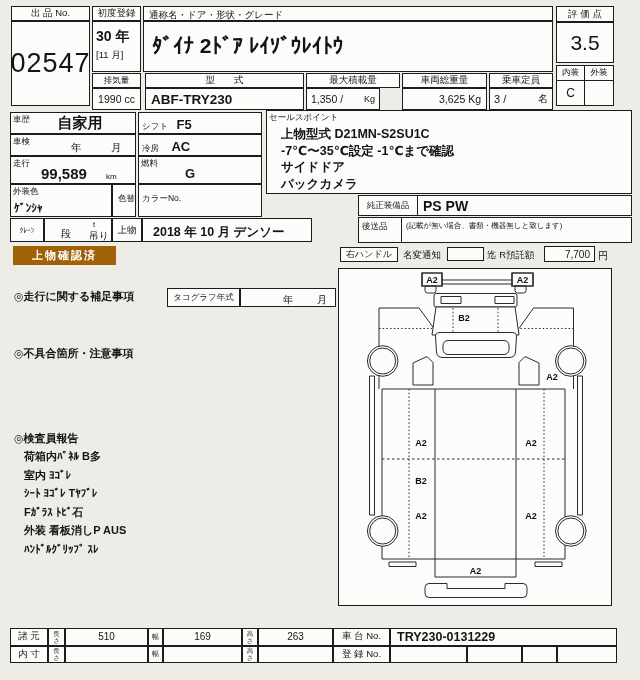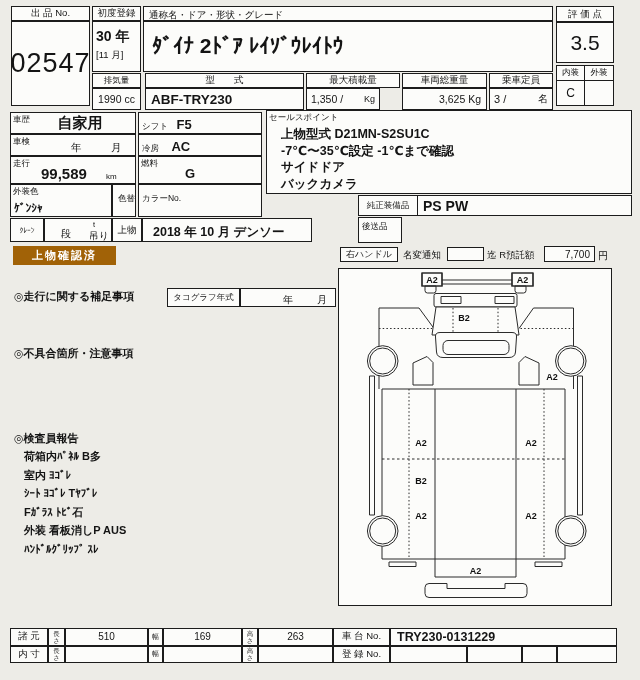--- a/index.html
+++ b/index.html
@@ -128,20 +128,21 @@
       <div>-7℃〜35℃設定 -1℃まで確認</div>
       <div>サイドドア</div>
       <div>バックカメラ</div>
     </div>
   </div>
 
   <div class="cell c lbl" style="left:358px;top:195px;width:60px;height:21px">純正装備品</div>
   <div class="cell val" style="left:417px;top:195px;width:215px;height:21px;font-size:14px;padding:2px 0 0 5px">PS PW</div>
 
   <div class="cell lbl" style="left:358px;top:217px;width:44px;height:26px;padding:3px 0 0 3px">後送品</div>
+  <div class="cell" style="left:401px;top:217px;width:231px;height:26px;font-size:7.5px;padding:3px 0 0 4px;white-space:nowrap">(記載が無い場合、書類・機器無しと致します)</div>
 
   <div class="cell c" style="left:340px;top:247px;width:58px;height:15px;font-size:9px">右ハンドル</div>
   <span class="txt lbl9" style="left:403px;top:249px">名変通知</span>
   <div class="cell" style="left:447px;top:247px;width:37px;height:14px"></div>
   <span class="txt lbl9" style="left:487px;top:249px">迄 R預託額</span>
   <div class="cell" style="left:544px;top:246px;width:51px;height:16px;font-size:10px;text-align:right;padding:2px 4px 0 0">7,700</div>
   <span class="txt" style="left:598px;top:249px;font-size:10px">円</span>
 
   <span class="txt" style="left:14px;top:289px;font-size:11px;font-weight:600">◎走行に関する補足事項</span>
   <div class="cell c" style="left:167px;top:288px;width:73px;height:19px;font-size:8.5px">タコグラフ年式</div>

